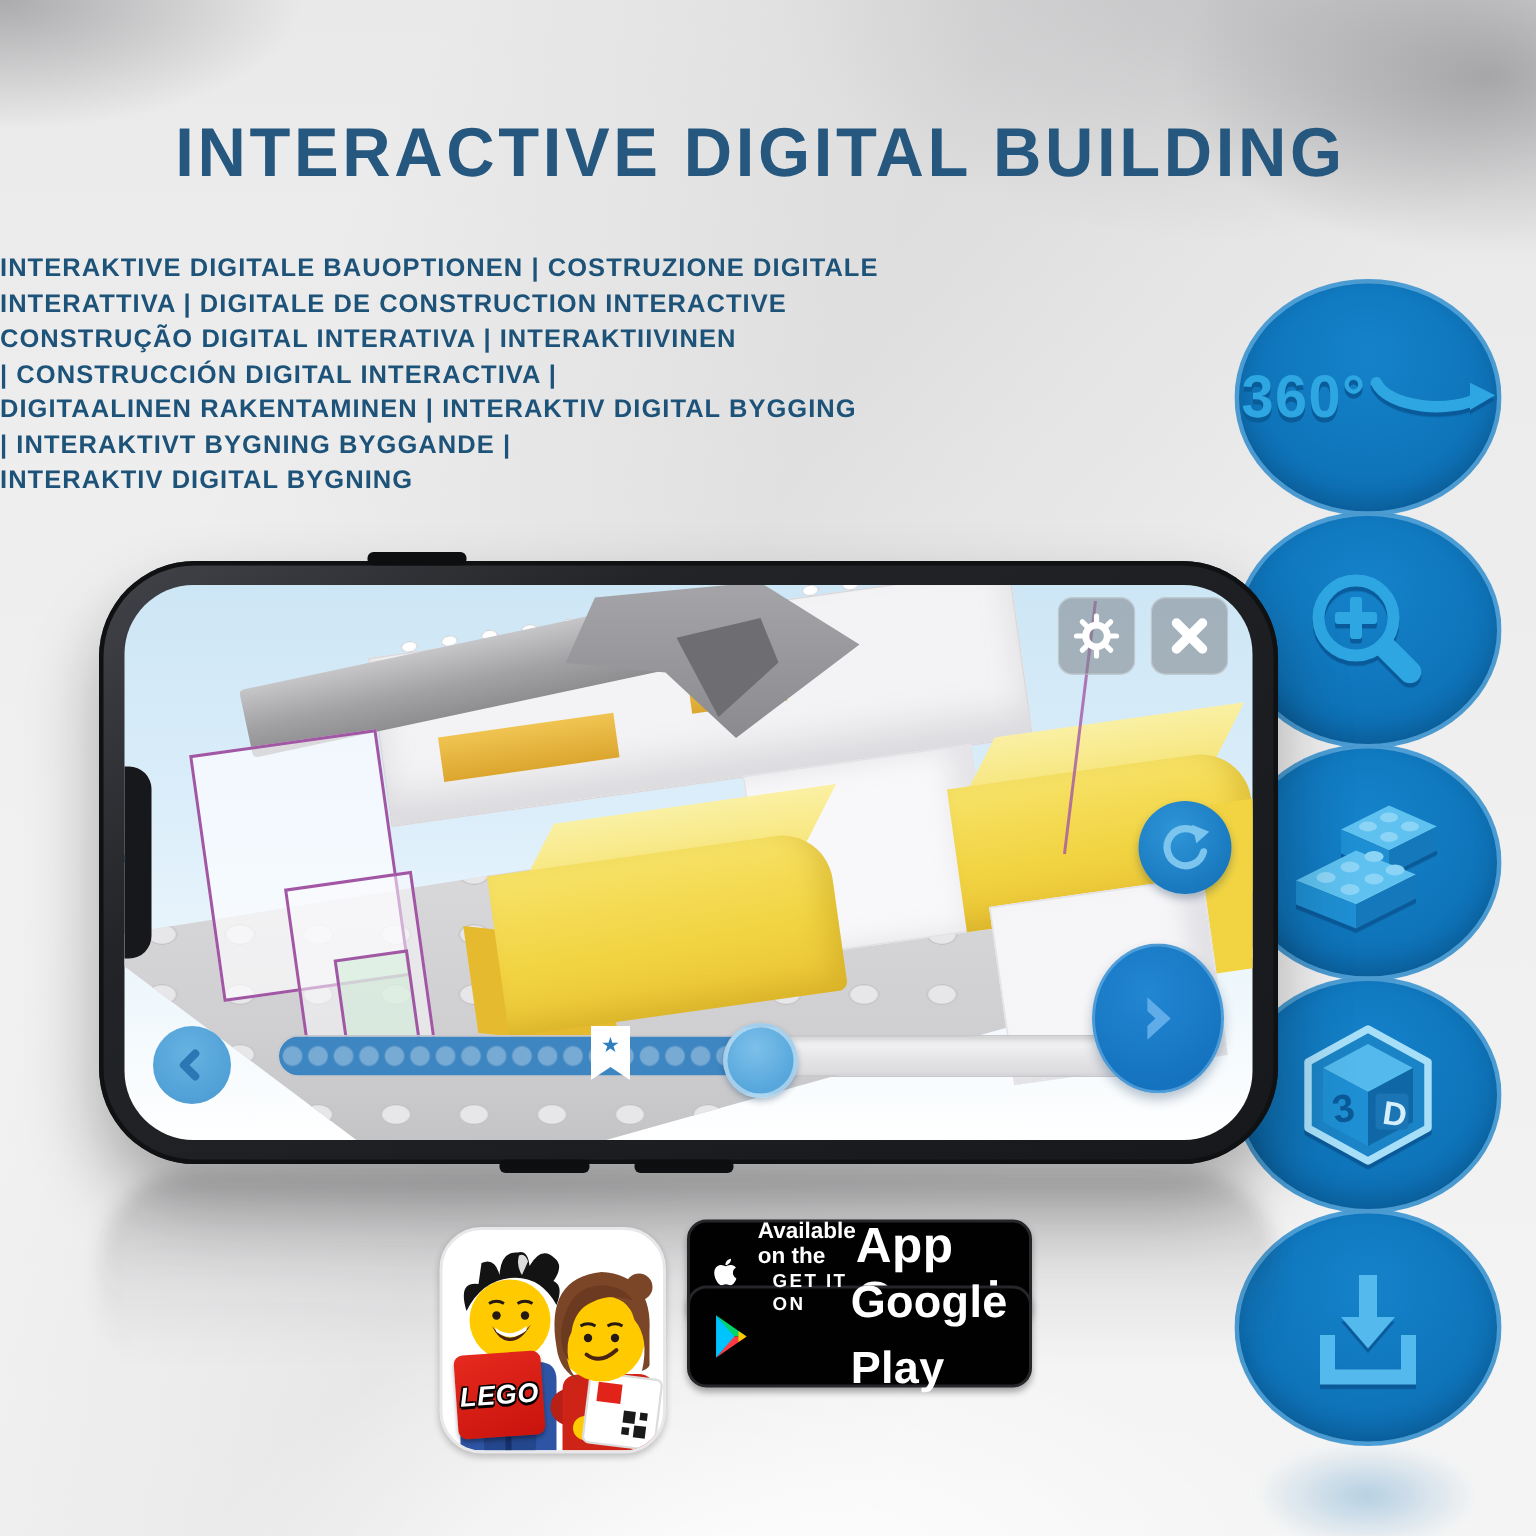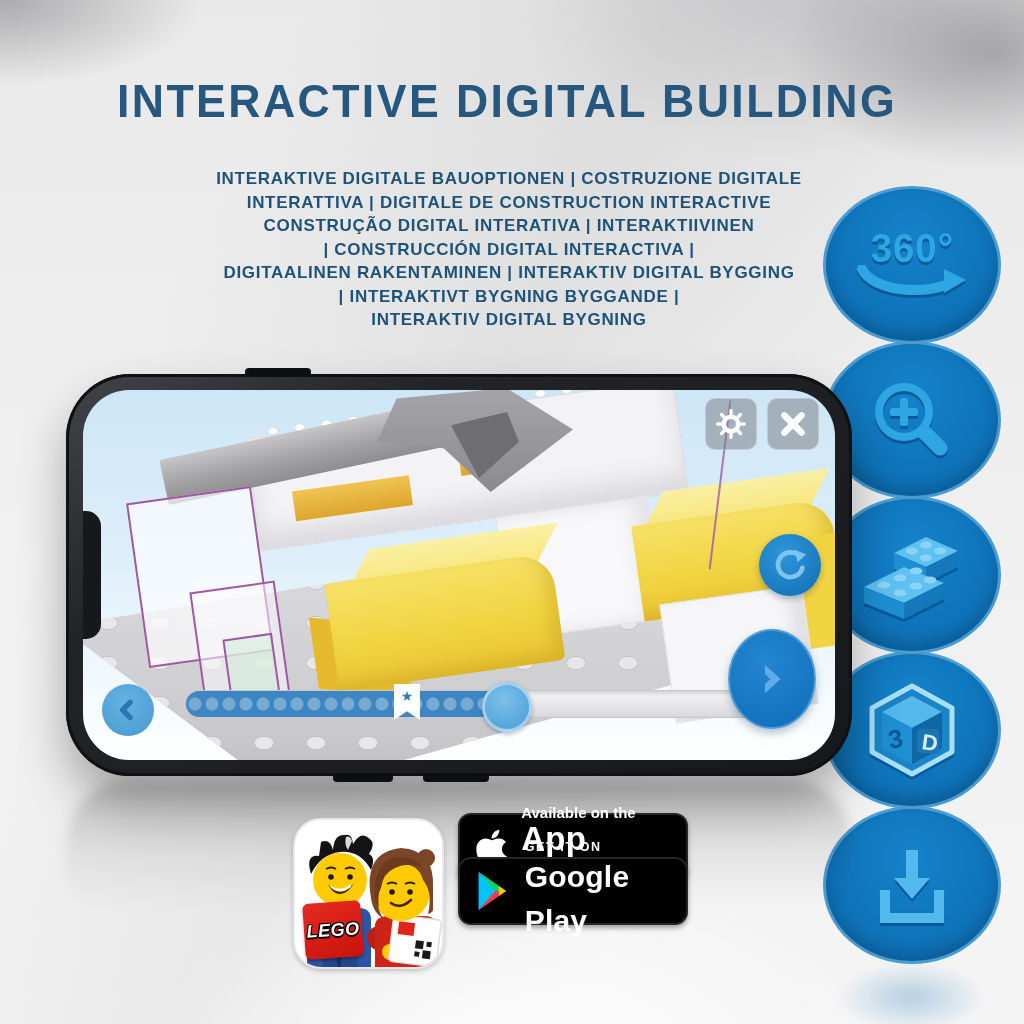--- a/index.html
+++ b/index.html
@@ -10,29 +10,29 @@
       radial-gradient(ellipse 430px 230px at 80% 0%, rgba(140,140,143,.30), transparent 70%),
       radial-gradient(ellipse 280px 120px at 0% 0%, rgba(85,85,88,.42), transparent 72%),
       radial-gradient(ellipse 620px 320px at 50% 104%, rgba(255,255,255,.85), transparent 62%),
       linear-gradient(115deg, rgba(255,255,255,.25) 20%, rgba(190,190,192,.18) 45%, rgba(255,255,255,.2) 70%),
       linear-gradient(180deg,#e2e2e3 0%,#eaeaeb 42%,#f2f2f2 100%);}
 
   
   .title{position:absolute;top:74px;left:0;right:10px;text-align:center;
     font-size:46px;font-weight:bold;letter-spacing:2.5px;color:#26587f;
     transform:scaleX(.97);}
-  .subtitle{position:absolute;top:167px;left:0;right:6px;text-align:center;
+  .subtitle{position:absolute;top:167px;left:0;right:6px;text-align:left;
     font-size:17px;font-weight:bold;letter-spacing:.7px;line-height:23.5px;color:#1e5379;}
 
   
   .feature{position:absolute;left:823px;width:172px;height:152px;border-radius:50%;
     background:radial-gradient(circle at 50% 32%,#1482ca 0%,#0e72b7 68%,#0b69ab 100%);
     border:3px solid rgba(125,190,232,.55);
     box-shadow:inset 0 -8px 14px rgba(0,30,60,.22);
-    display:flex;align-items:center;justify-content:center;flex-direction:column;}
+    display:flex;align-items:center;justify-content:center;flex-direction:row;}
   .f1{top:186px}.f2{top:341px}.f3{top:496px}.f4{top:651px}.f5{top:806px}
   .deg-label{font-size:40px;font-weight:bold;letter-spacing:1px;color:#2da6e2;
     text-shadow:0 3px 0 #0a5c99;transform:scaleX(.96);line-height:34px;}
   .f-ico{filter:drop-shadow(0 3px 0 rgba(8,80,140,.75));}
   .cube-letter{font-family:"Liberation Sans",sans-serif;font-weight:bold;}
 
   
   .phone{position:absolute;left:66px;top:374px;width:786px;height:402px;border-radius:64px;
     background:linear-gradient(145deg,#43444a 0%,#232427 28%,#17181b 100%);
     box-shadow:0 26px 48px rgba(0,0,0,.30), inset 0 0 0 3px #101113;}
@@ -127,21 +127,21 @@
   .lego-logo{position:absolute;left:9px;bottom:9px;width:58px;height:56px;border-radius:6px;
     background:linear-gradient(160deg,#e62a1f,#c8130c);transform:rotate(-4deg);
     display:flex;align-items:center;justify-content:center;box-shadow:0 2px 3px rgba(0,0,0,.35);}
   .lego-logo span{color:#fff;font-style:italic;font-weight:bold;font-size:18px;letter-spacing:.5px;
     text-shadow:-1px -1px 0 #000,1px -1px 0 #000,-1px 1px 0 #000,1px 1px 0 #000,0 2px 0 #000;}
   .badge{position:absolute;left:458px;width:226px;background:#010101;border-radius:13px;
     border:2px solid #26262a;box-shadow:0 3px 5px rgba(0,0,0,.35);
     display:flex;align-items:center;color:#fff;}
   .badge-as{top:813px;height:66px;}
   .badge-gp{top:857px;height:64px;}
-  .badge .bt{display:flex;flex-direction:column;justify-content:center;margin-left:14px;}
+  .badge .bt{display:flex;flex-direction:row;justify-content:center;margin-left:14px;}
   .as-line1{font-size:15px;font-weight:bold;line-height:17px;}
   .as-line2{font-size:33px;font-weight:bold;line-height:36px;letter-spacing:.3px;}
   .gp-line1{font-size:12.5px;font-weight:bold;letter-spacing:1.6px;line-height:15px;}
   .gp-line2{font-size:30px;font-weight:bold;line-height:44px;letter-spacing:.2px;}
 </style>
 </head>
 <body>
 
 <div class="stage">
 

